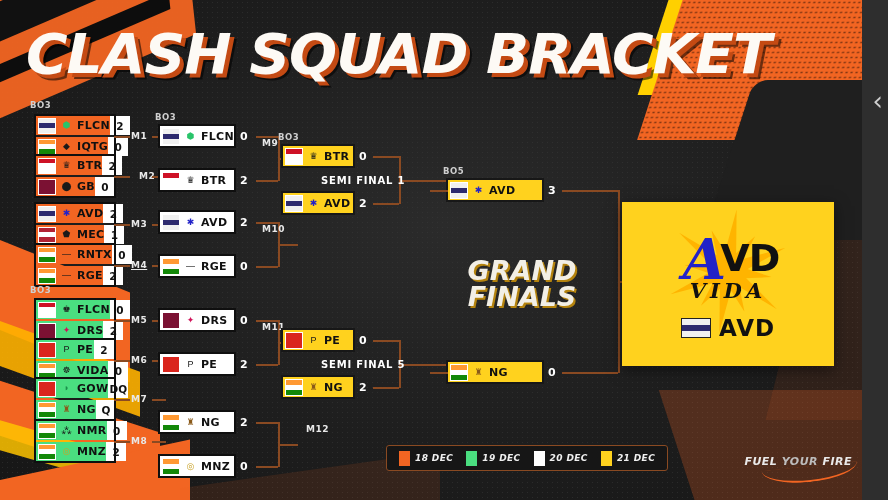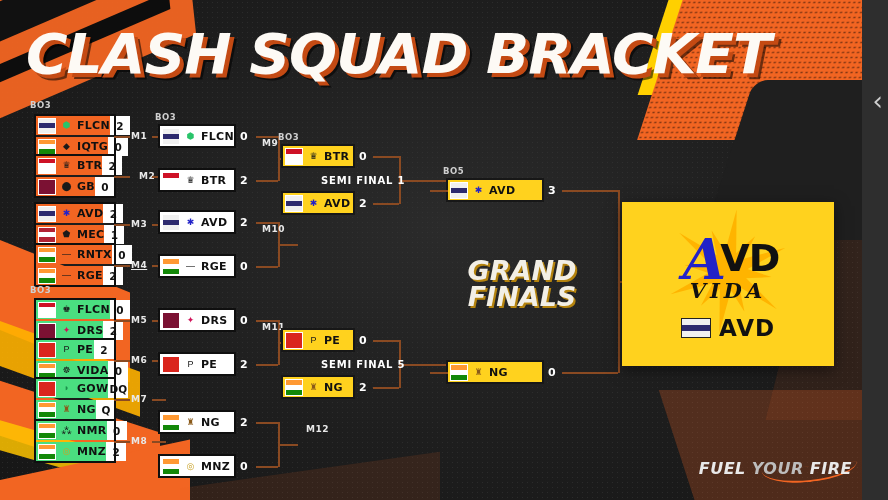--- a/index.html
+++ b/index.html
@@ -121,22 +121,22 @@
 
   
   .legend { position:absolute; left:386px; top:445px; height:26px; z-index:22;
      display:flex; align-items:center; gap:13px; padding:0 12px;
      background:#161616; border:1.5px solid #8a4a22; border-radius:3px; }
   .lg { display:flex; align-items:center; gap:5px; }
   .lg i { width:11px; height:15px; display:block; }
   .lg span { font-family:"DejaVu Sans", sans-serif; font-style:italic; font-weight:bold; font-size:9px;
      color:#efefef; letter-spacing:.4px; }
 
-  .fuel { position:absolute; right:36px; bottom:22px; z-index:22;
-     font-family:"DejaVu Sans", sans-serif; font-style:italic; font-weight:bold; font-size:16px;
+  .fuel { position:absolute; right:36px; bottom:32px; z-index:22;
+     font-family:"DejaVu Sans", sans-serif; font-style:italic; font-weight:bold; font-size:11px;
      color:#e9e9e9; letter-spacing:.5px; }
   .fuel em { color:#bdbdbd; font-weight:bold; }
   .fuel-swoosh { position:absolute; right:30px; bottom:18px; width:96px; height:16px;
      border-bottom:2px solid #f26522; border-radius:0 0 50% 50%/0 0 100% 100%; transform:rotate(-6deg); z-index:21;}
 </style>
 </head>
 <body>
 
 <div class="stage">
 
@@ -632,20 +632,38 @@
     <div class="champ-bot">
       <div class="champ-flag">
           <span style="background: rgb(240, 240, 240);"></span>
           <span style="background: rgb(45, 42, 110);"></span>
           <span style="background: rgb(240, 240, 240);"></span>
         </div>
       <div class="champ-name">AVD</div>
     </div>
   </div>
 
+  <div class="legend">
+      <div class="lg">
+        <i style="background: rgb(242, 101, 34);"></i>
+        <span>18 DEC</span>
+      </div>
+      <div class="lg">
+        <i style="background: rgb(74, 222, 128);"></i>
+        <span>19 DEC</span>
+      </div>
+      <div class="lg">
+        <i style="background: rgb(255, 255, 255);"></i>
+        <span>20 DEC</span>
+      </div>
+      <div class="lg">
+        <i style="background: rgb(255, 210, 30);"></i>
+        <span>21 DEC</span>
+      </div>
+    </div>
 
   <div class="fuel-swoosh"></div>
   <div class="fuel">
     <span>FUEL</span>
     <em>YOUR</em>
     <span>FIRE</span>
   </div>
 <div class="gf">
       <div>GRAND</div>
       <div>FINALS</div>

